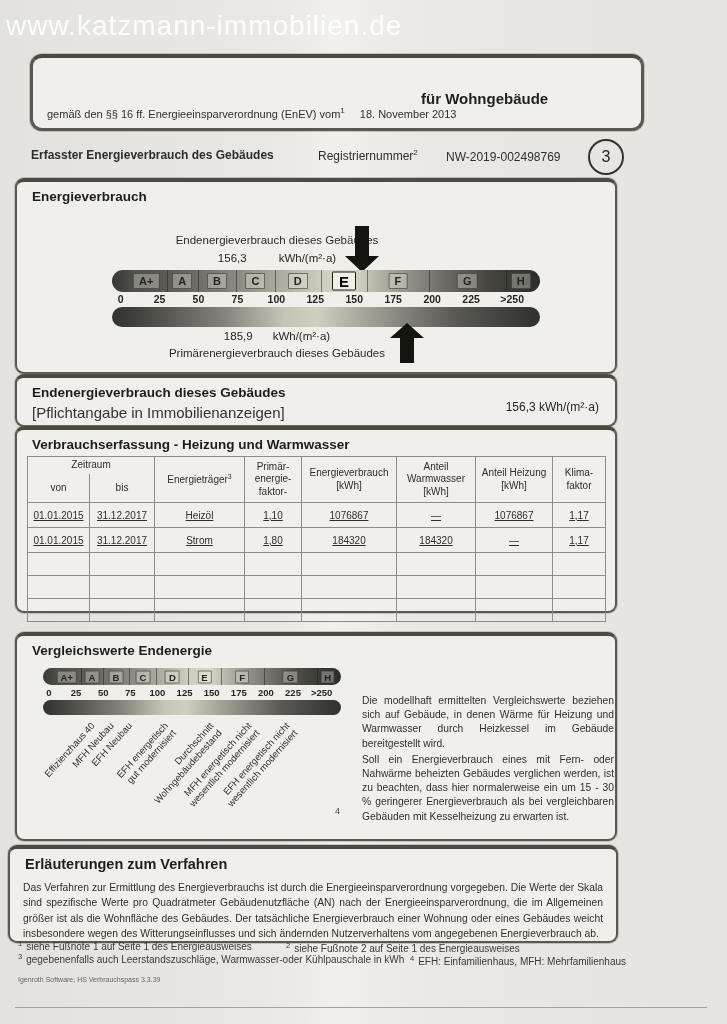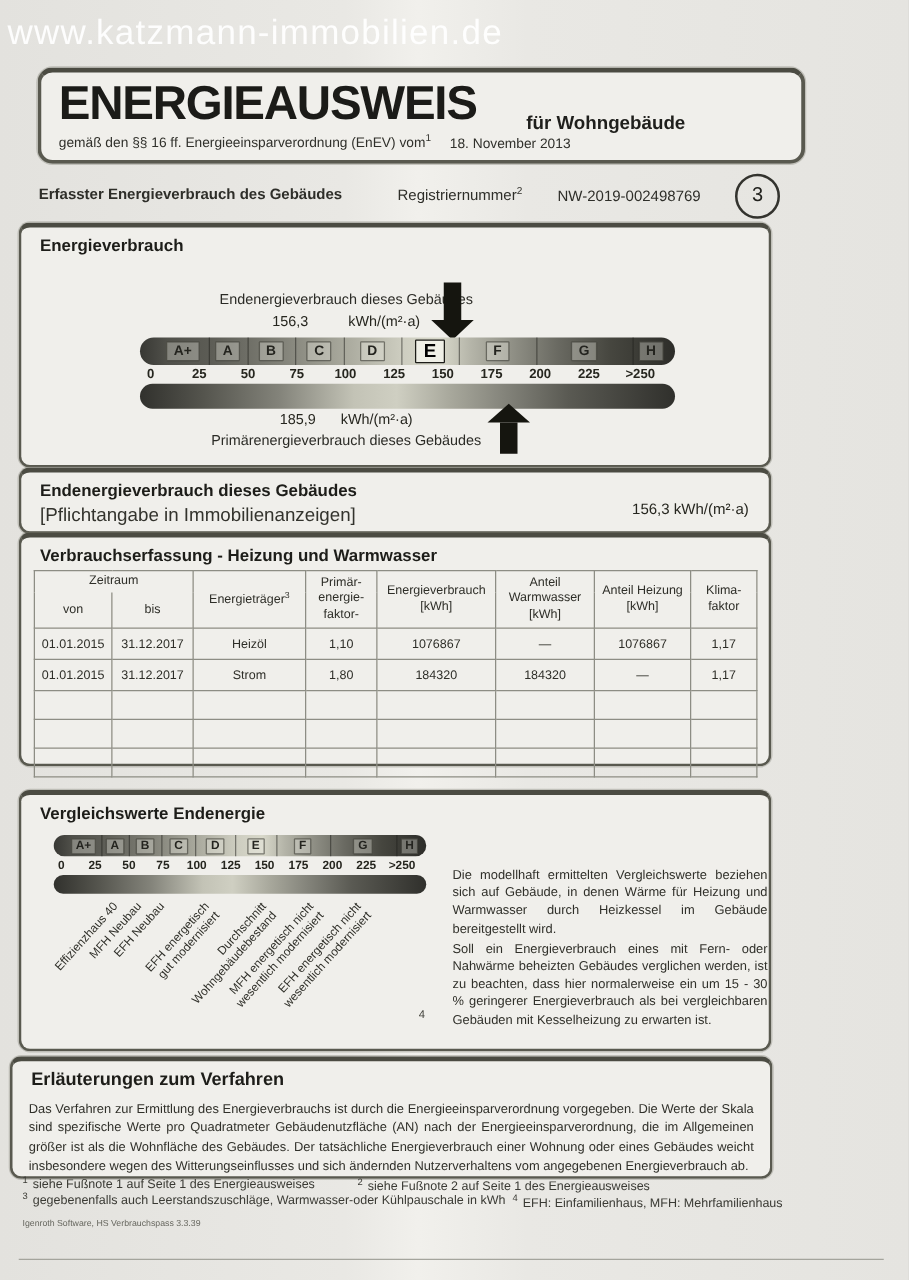--- a/index.html
+++ b/index.html
@@ -70,21 +70,21 @@
   .ee-val{position:absolute;right:16px;top:22px;font-size:12px;color:#26261f;}
 
   
   .vtable{position:absolute;left:10px;top:26px;width:578px;border-collapse:collapse;table-layout:fixed;}
   .vtable th,.vtable td{border:1px solid #8d8d84;font-weight:normal;color:#2e2e28;text-align:center;vertical-align:middle;padding:1px 2px;}
   .vtable th{font-size:10px;white-space:pre-line;line-height:1.25;}
   .vtable td{font-size:10px;height:20px;}
   .vtable .r-zeit{border-bottom:none;height:15px;}
   .vtable .r-vb{border-top:none;height:26px;}
   .vtable sup{font-size:7px;}
-  .vtable tr.data td{height:22px;}
+  .vtable tr.data td{height:22px;text-decoration:underline;}
 
   
   .cmp-scale{position:absolute;left:26px;top:32px;width:298px;}
   .cmp-letterbar{position:relative;width:100%;height:17px;border-radius:9px;
     background:linear-gradient(90deg,#383834 0%,#50504a 5%,#5c5c55 13%,#6e6e66 20%,#8a8a80 29%,#a8a89c 38%,#cdcdc0 49%,#d8d8ca 56%,#b4b4a8 62%,#8e8e84 70%,#6a6a62 78%,#46463f 88%,#2d2d29 100%);}
   .cmp-letterbar .cls{font-size:9.5px;padding:0 3px;line-height:11px;}
   .cmp-ticks{position:relative;width:100%;height:12px;margin-top:2px;}
   .cmp-ticks .tick{font-size:9.5px;}
   .cmp-gradbar{position:relative;width:100%;height:15px;margin-top:1px;border-radius:8px;
     background:linear-gradient(90deg,#31312d 0%,#55554e 12%,#83837a 26%,#c3c3b6 40%,#cfcfc2 48%,#a8a89c 58%,#84847b 68%,#5a5a53 80%,#30302c 100%);}
@@ -112,21 +112,20 @@
   .bottom-line{position:absolute;left:15px;top:1007px;width:692px;border-top:1.5px solid #a4a49c;}
 </style>
 </head>
 <body>
 
 <div class="page">
 
   <div class="watermark">www.katzmann-immobilien.de</div>
 
   <div class="scanbox hdr-box">
-    <div class="hdr-title">ENERGIEAUSWEIS</div>
     <div class="hdr-sub">für Wohngebäude</div>
     <div class="hdr-law">
       <span>gemäß den §§ 16 ff. Energieeinsparverordnung (EnEV) vom</span><sup>1</sup>
       <span class="hdr-date">18. November 2013</span>
     </div>
   </div>
 
   <div class="meta-label">Erfasster Energieverbrauch des Gebäudes</div>
   <div class="meta-reg">
     <span>Registriernummer</span><sup>2</sup>

